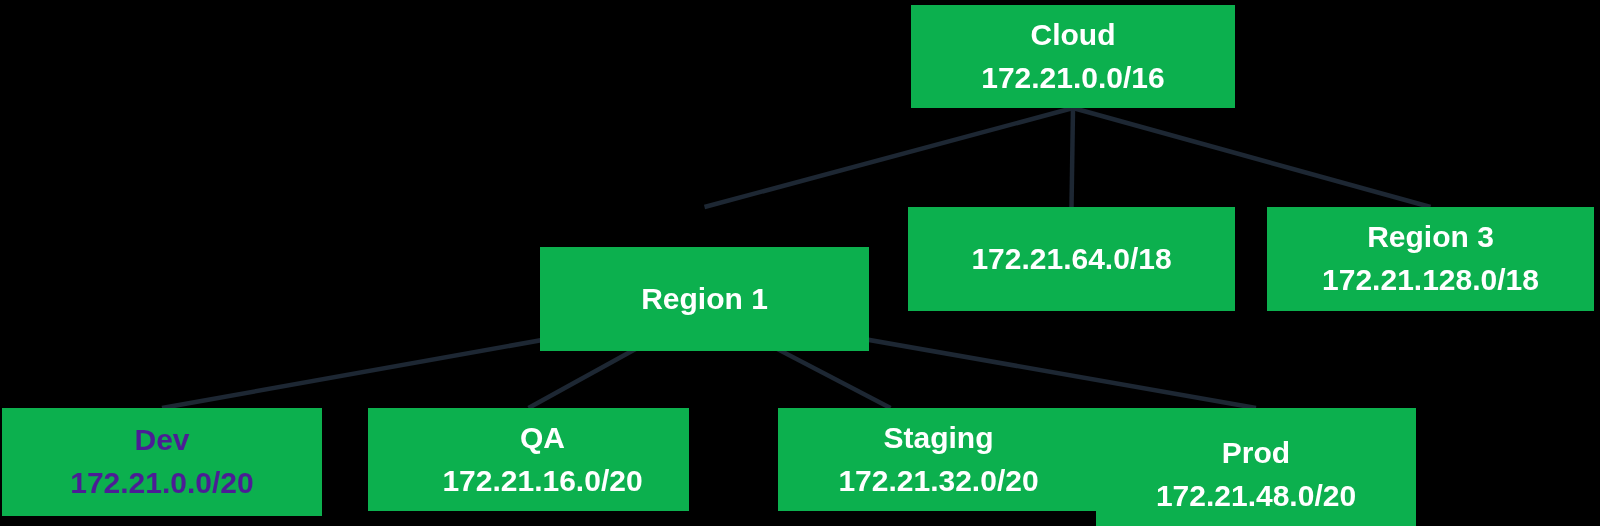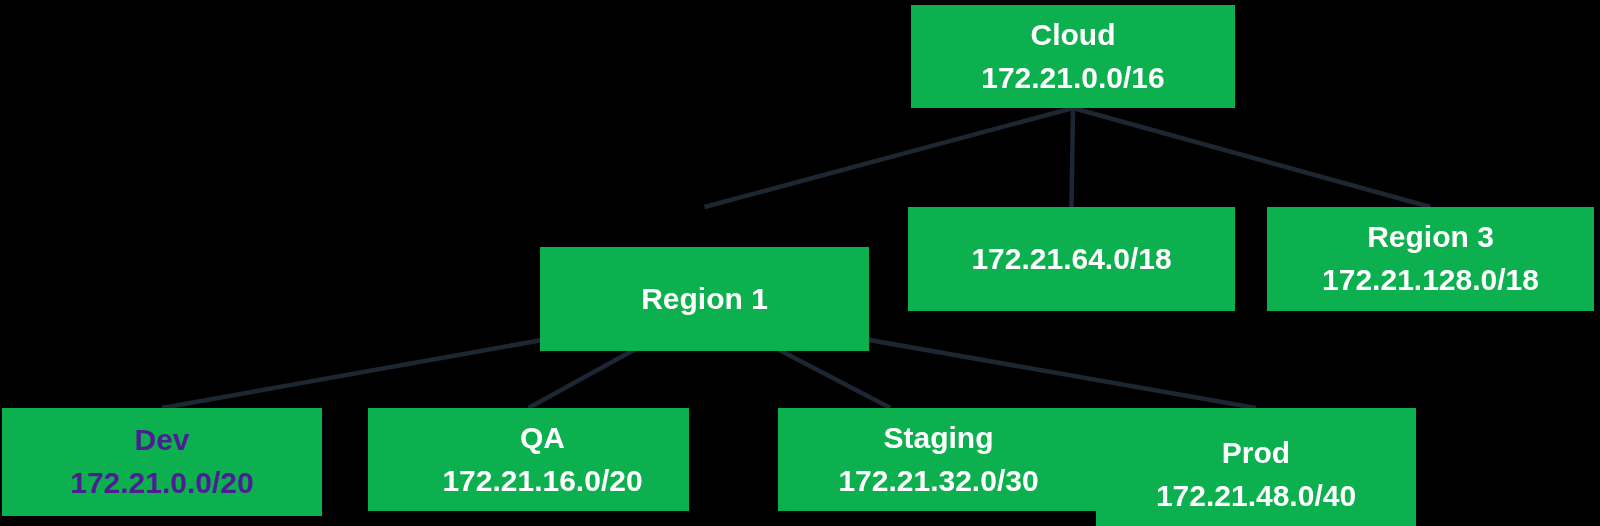--- a/index.html
+++ b/index.html
@@ -82,21 +82,21 @@
     <div class="node-cidr">172.21.0.0/20</div>
   </div>
 
   <div class="node" style="left: 368px; top: 408px; width: 321px; height: 103px; background: rgb(12, 176, 78); color: rgb(255, 255, 255); padding-left: 28px;">
     <div class="node-label">QA</div>
     <div class="node-cidr">172.21.16.0/20</div>
   </div>
 
   <div class="node" style="left: 730px; top: 408px; width: 321px; height: 103px; background: rgb(12, 176, 78); color: rgb(255, 255, 255); margin-left: 48px;">
     <div class="node-label">Staging</div>
-    <div class="node-cidr">172.21.32.0/30</div>
+    <div class="node-cidr">172.21.32.0/20</div>
   </div>
 
   <div class="node" style="left: 1096px; top: 408px; width: 320px; height: 133px; background: rgb(12, 176, 78); color: rgb(255, 255, 255);">
     <div class="node-label">Prod</div>
-    <div class="node-cidr">172.21.48.0/40</div>
+    <div class="node-cidr">172.21.48.0/20</div>
   </div>
 
 </div>
 
 </body></html>

